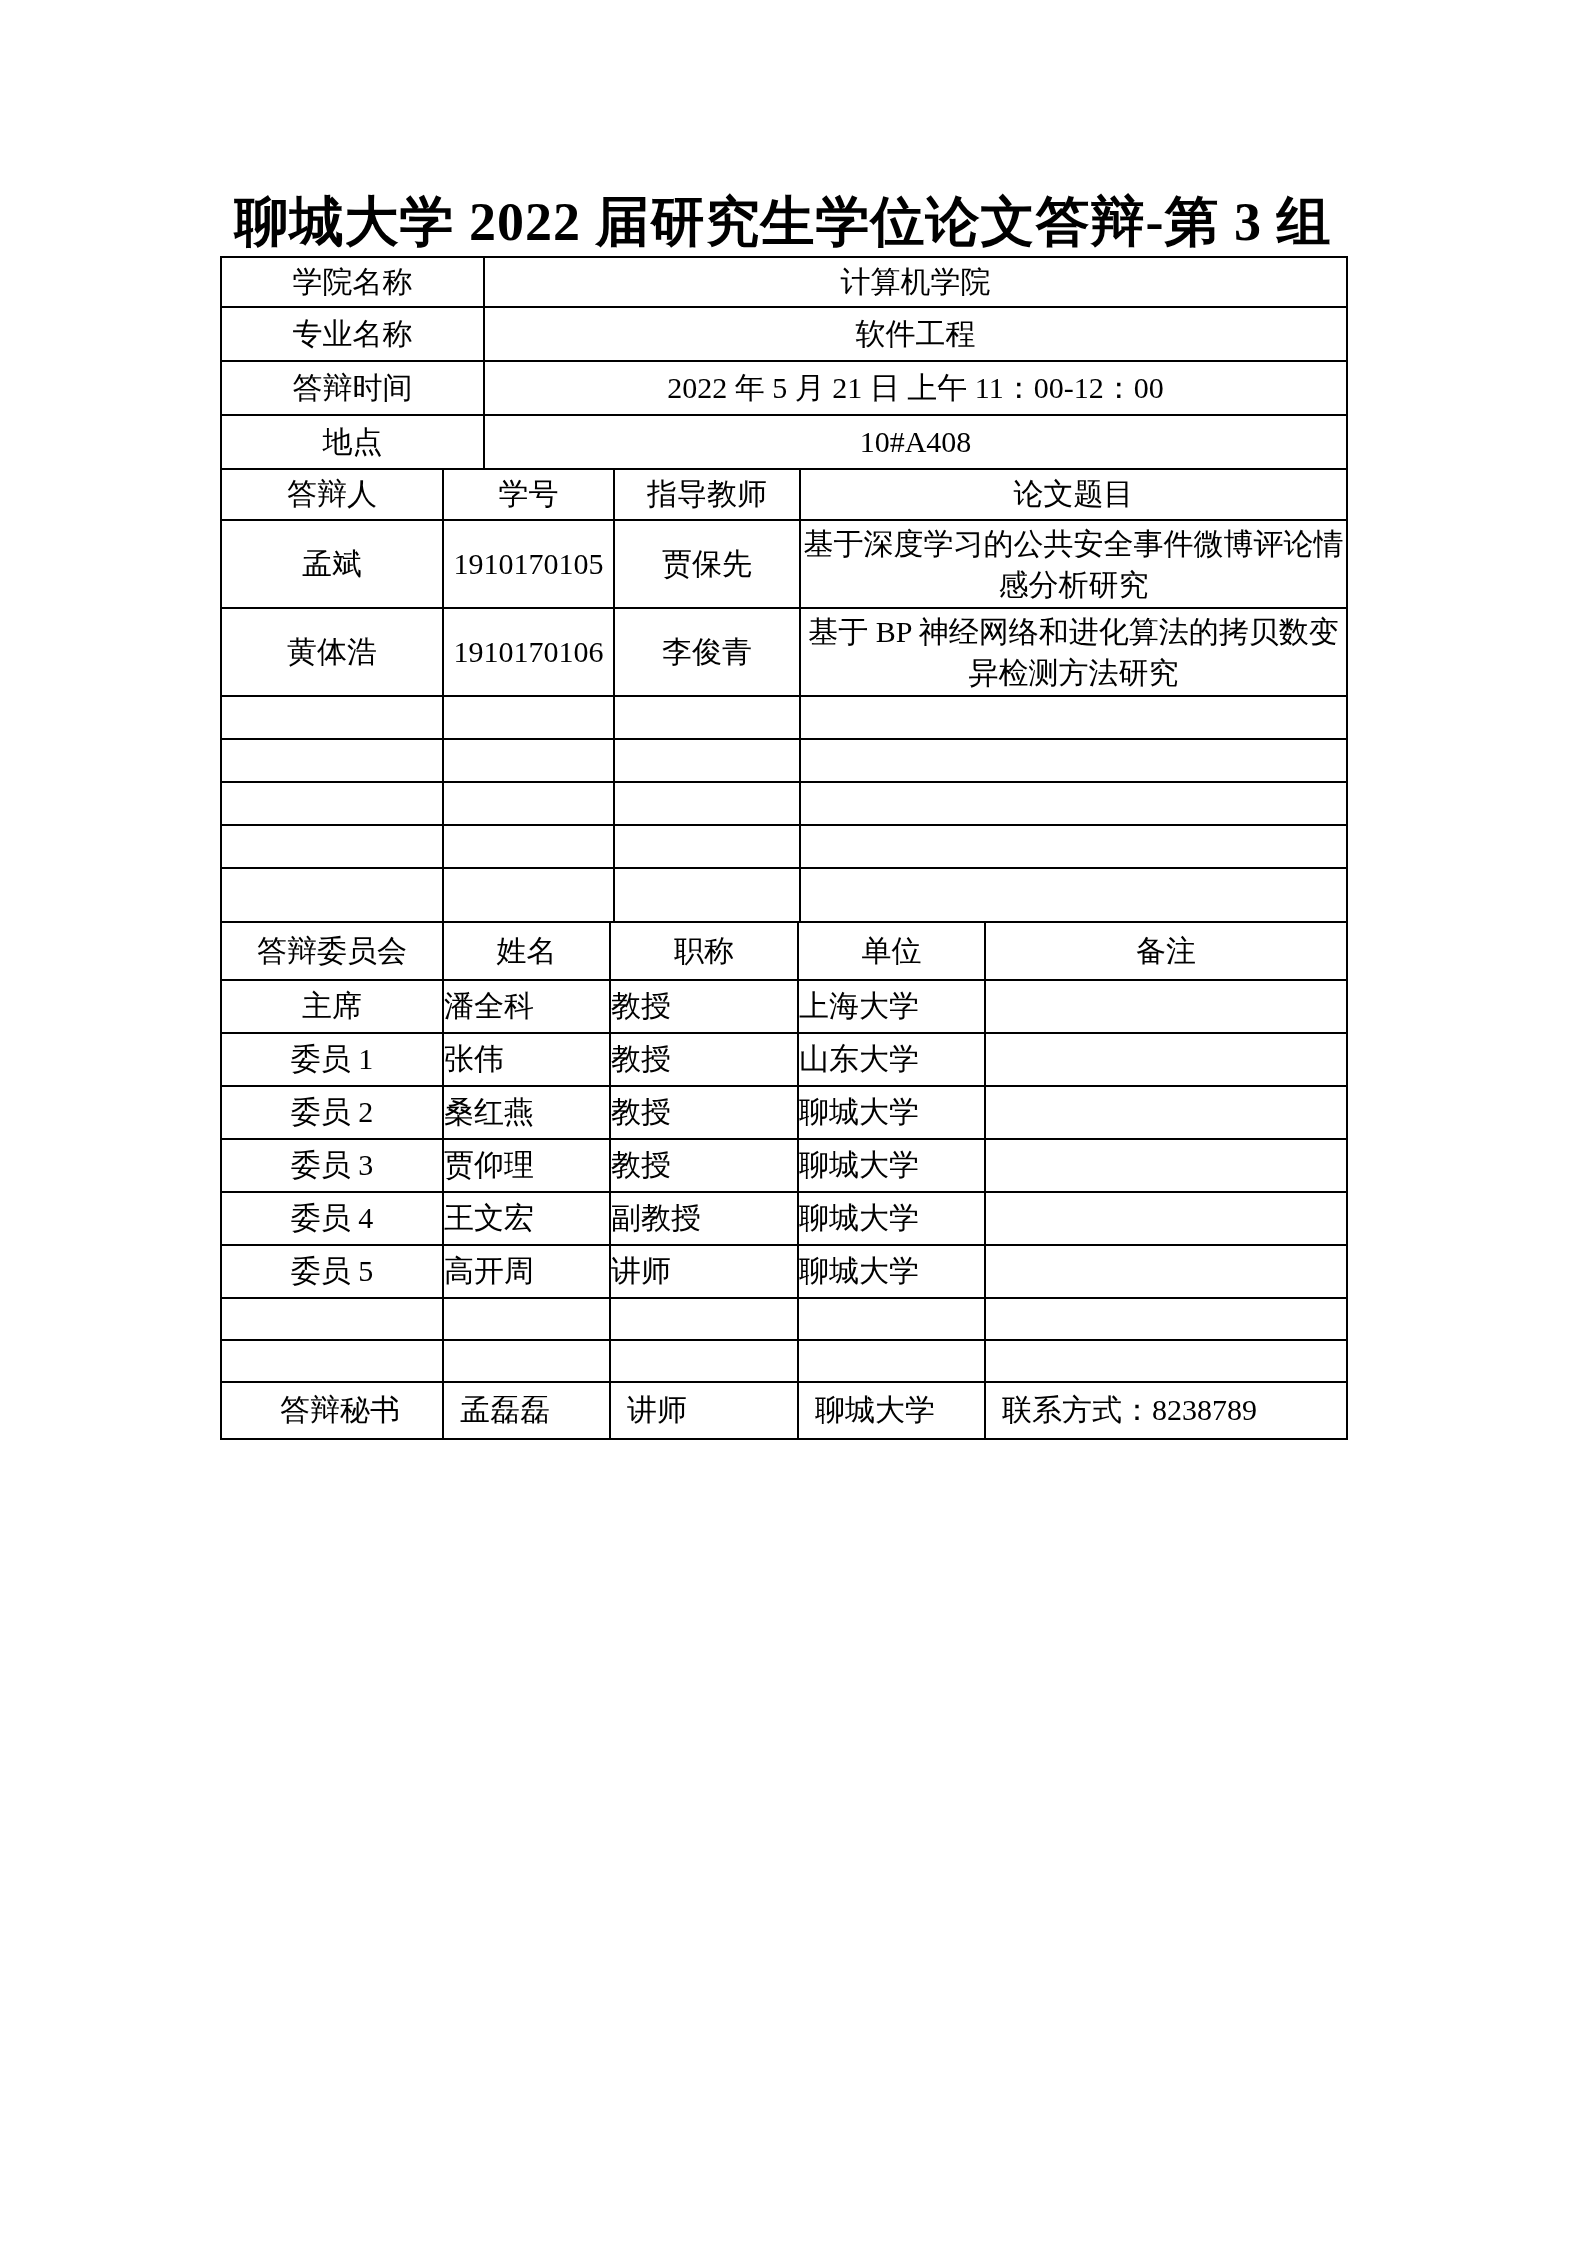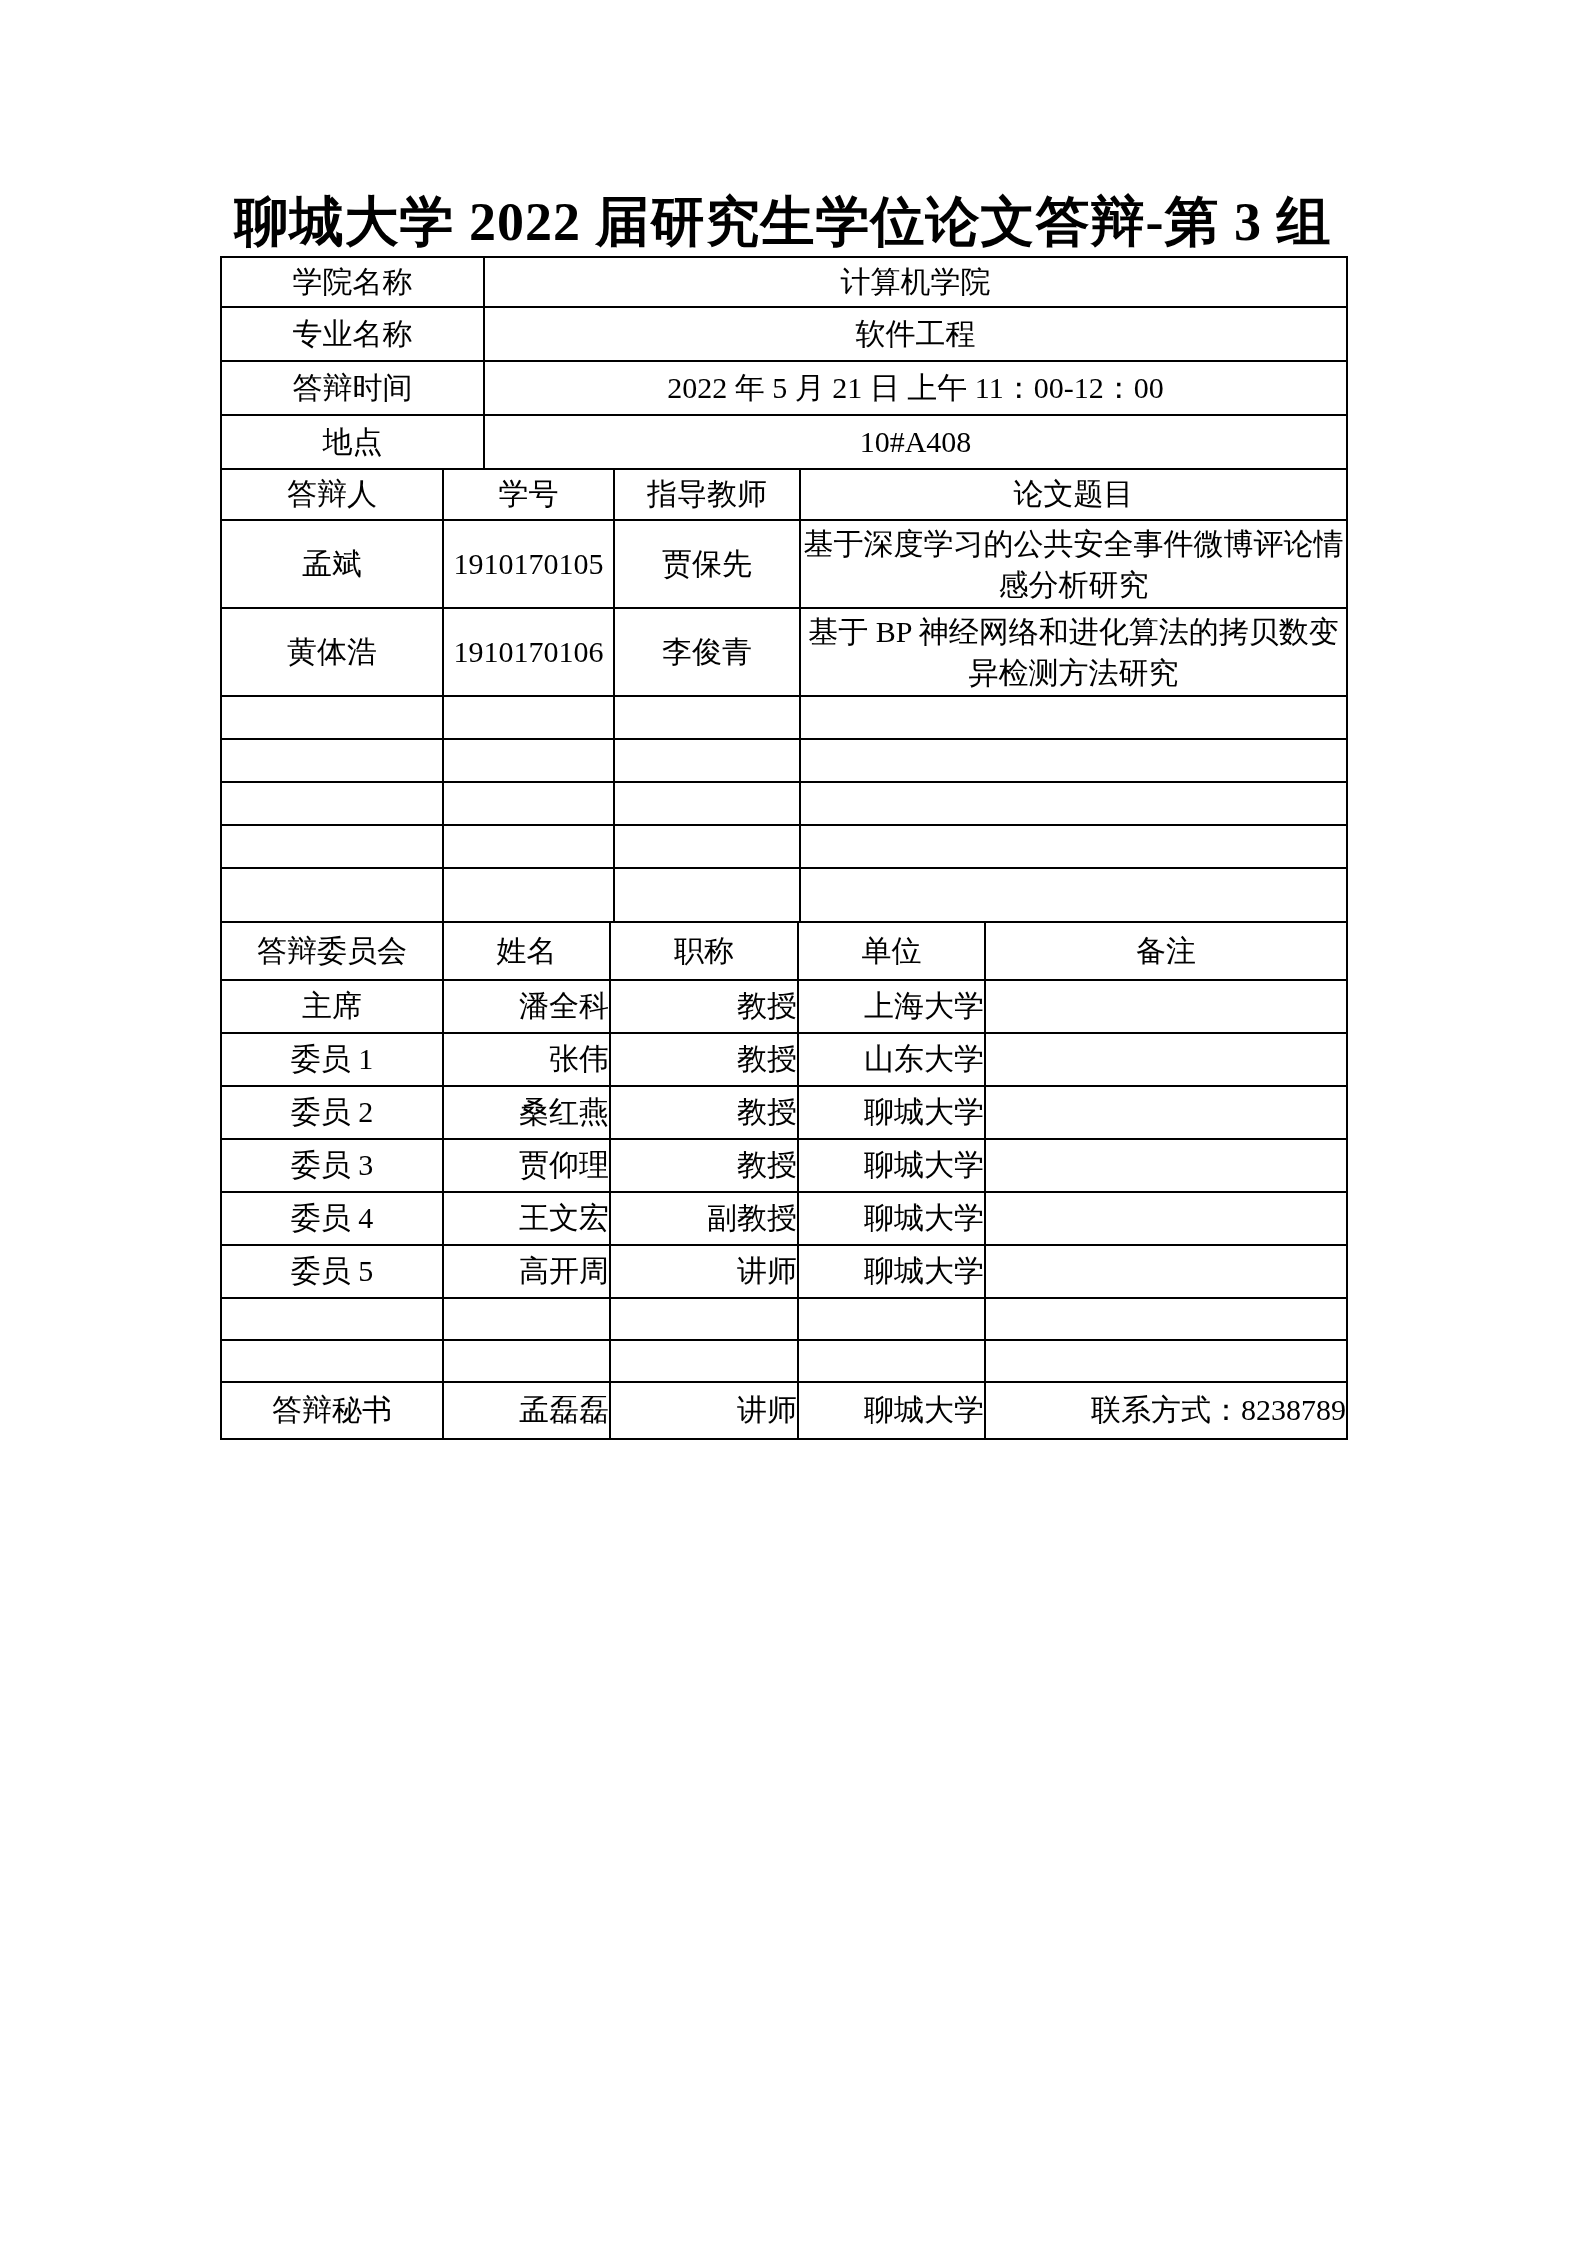--- a/index.html
+++ b/index.html
@@ -37,38 +37,38 @@
     padding: 0;
     font-size: 30px;
     font-weight: normal;
     overflow: hidden;
     vertical-align: middle;
   }
   .lbl { font-weight: bold; text-align: center; font-size: 31px; }
   .hdr { font-weight: bold; text-align: center; font-size: 31px; }
   .val { text-align: center; padding-left: 16px; }
   .ctr { text-align: center; }
-  .lft { text-align: right; padding-left: 16px; margin-left: 35px; }
+  .lft { text-align: left; padding-left: 16px; margin-left: 35px; }
   .thesis {
     text-align: center;
     font-size: 28px;
     line-height: 41px;
     padding: 0 2px;
     word-break: break-all;
   }
   tr.h48 > * { height: 48px; }
   tr.h52 > * { height: 52px; }
   tr.h49 > * { height: 49px; }
   tr.h86 > * { height: 86px; }
   tr.h41 > * { height: 41px; }
   tr.h52e > * { height: 52px; }
   tr.h56 > * { height: 56px; }
   tr.h51 > * { height: 51px; }
   tr.h40 > * { height: 40px; }
-  tr.h55 > * { height: 55px; }
+  tr.h55 > * { height: 55px; padding-left: 16px; }
 </style>
 </head>
 <body>
 
 <div class="doc">
 
   <h1 class="page-title">聊城大学 2022 届研究生学位论文答辩-第 3 组</h1>
 
   <table class="tbl">
     <colgroup>

